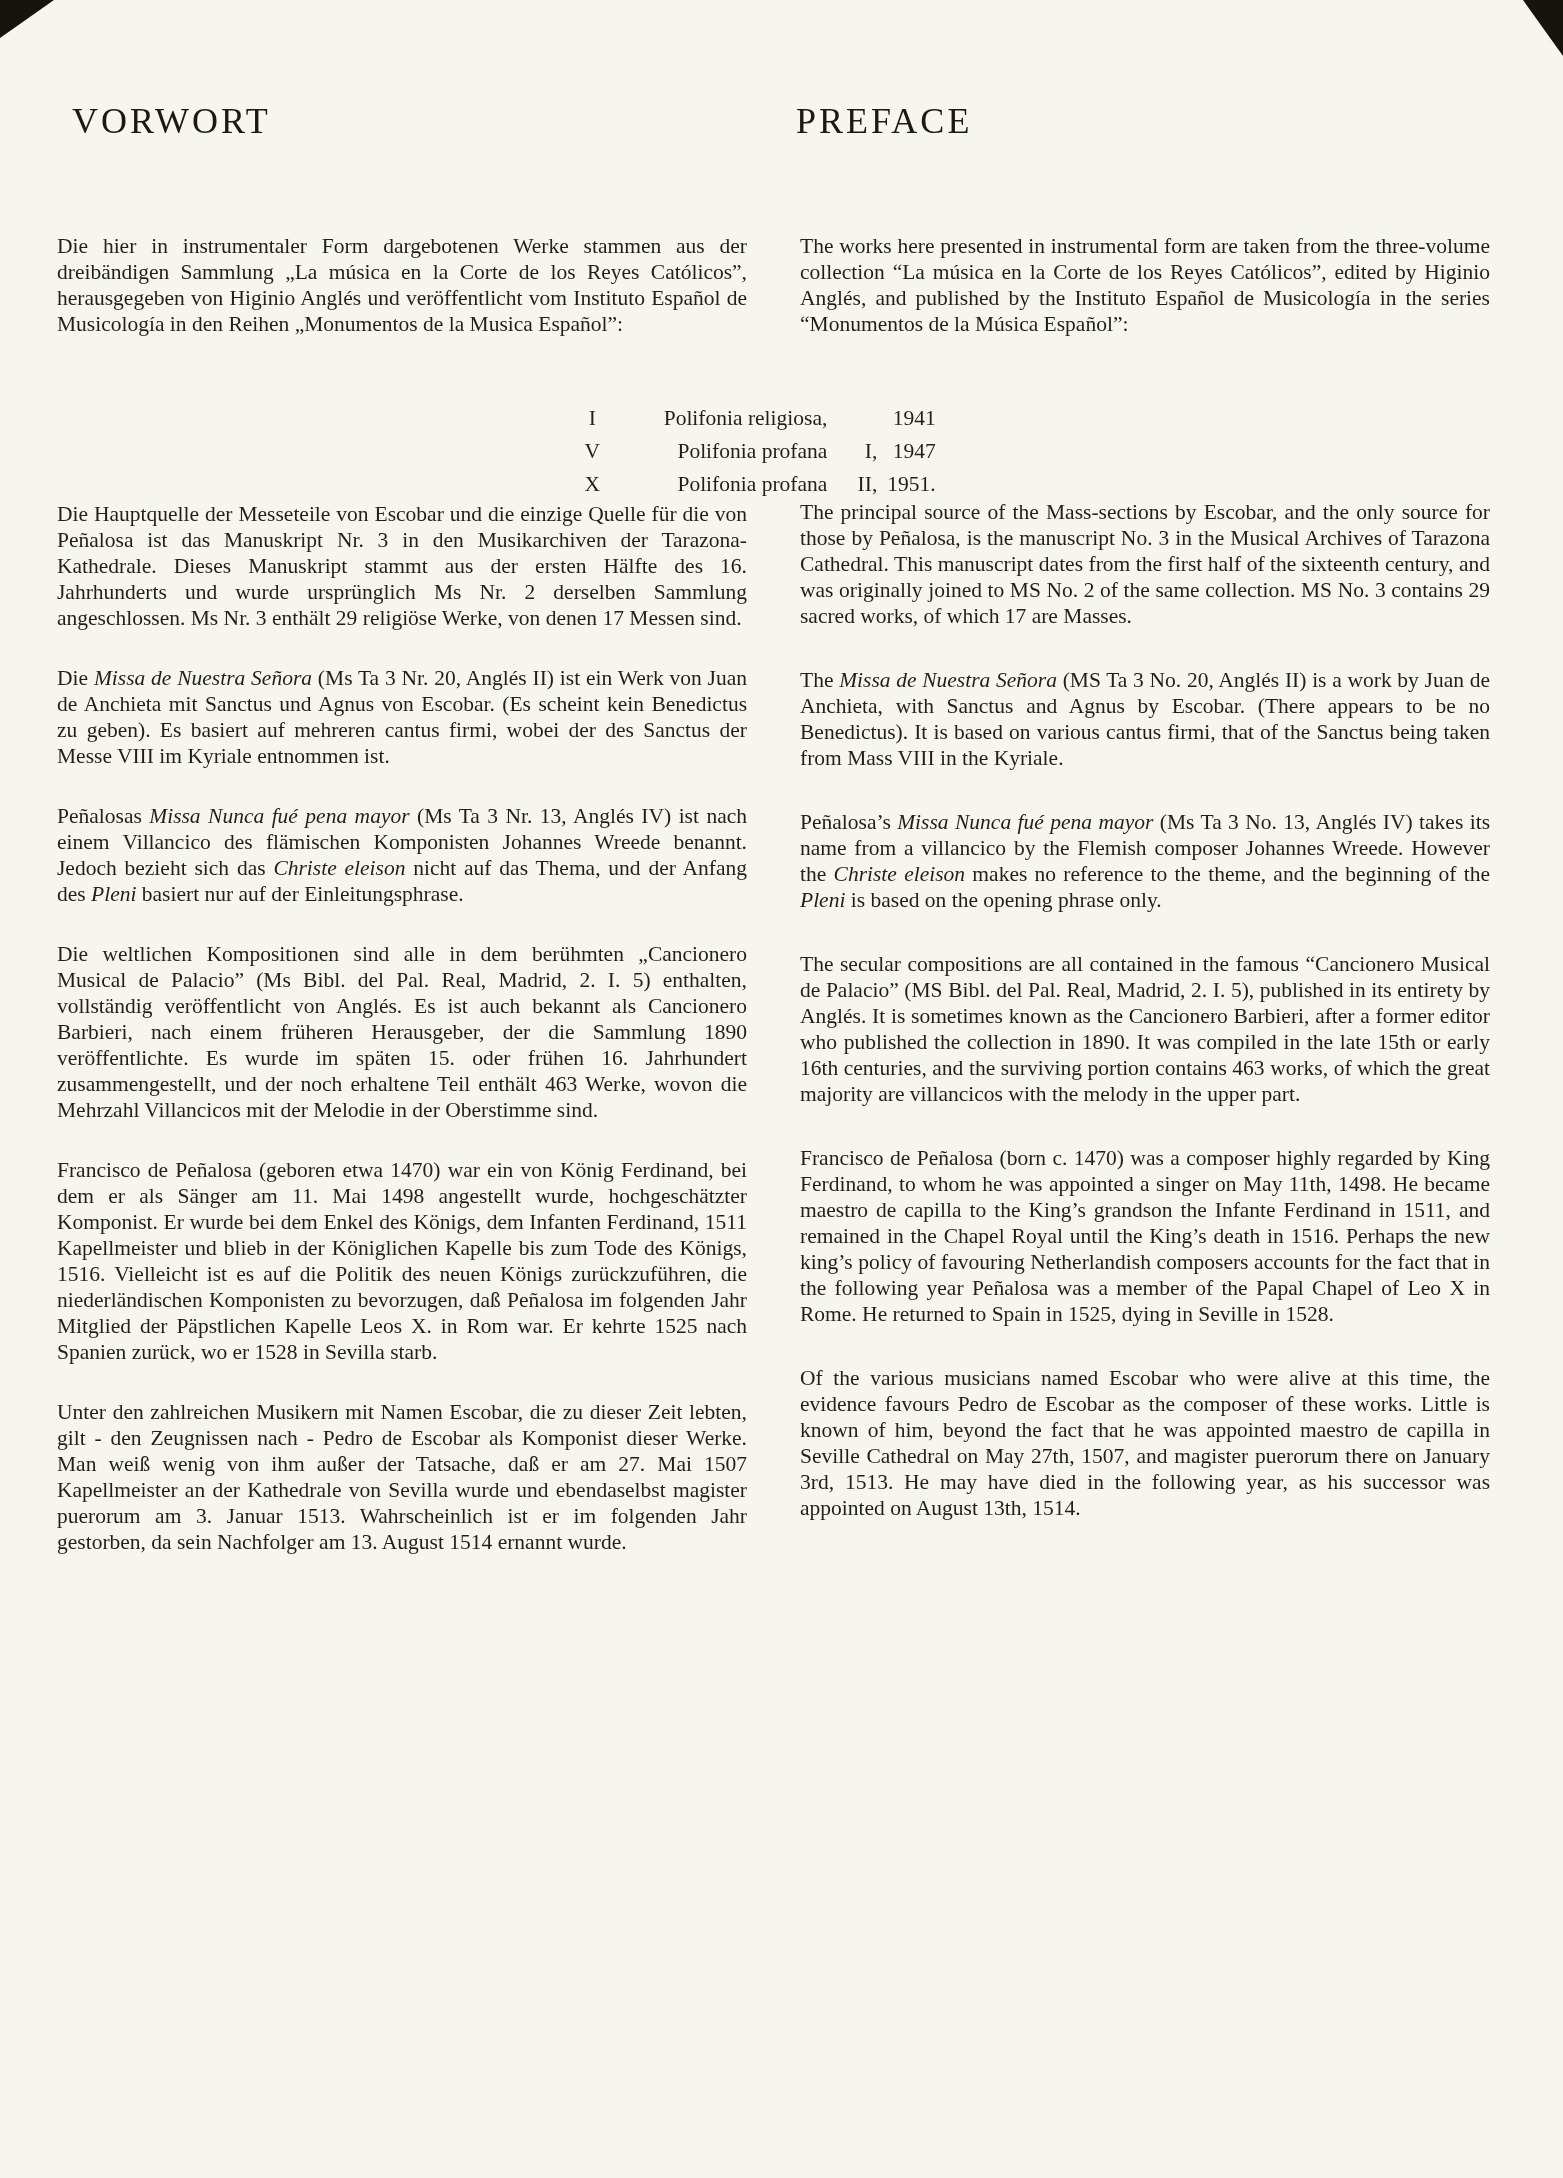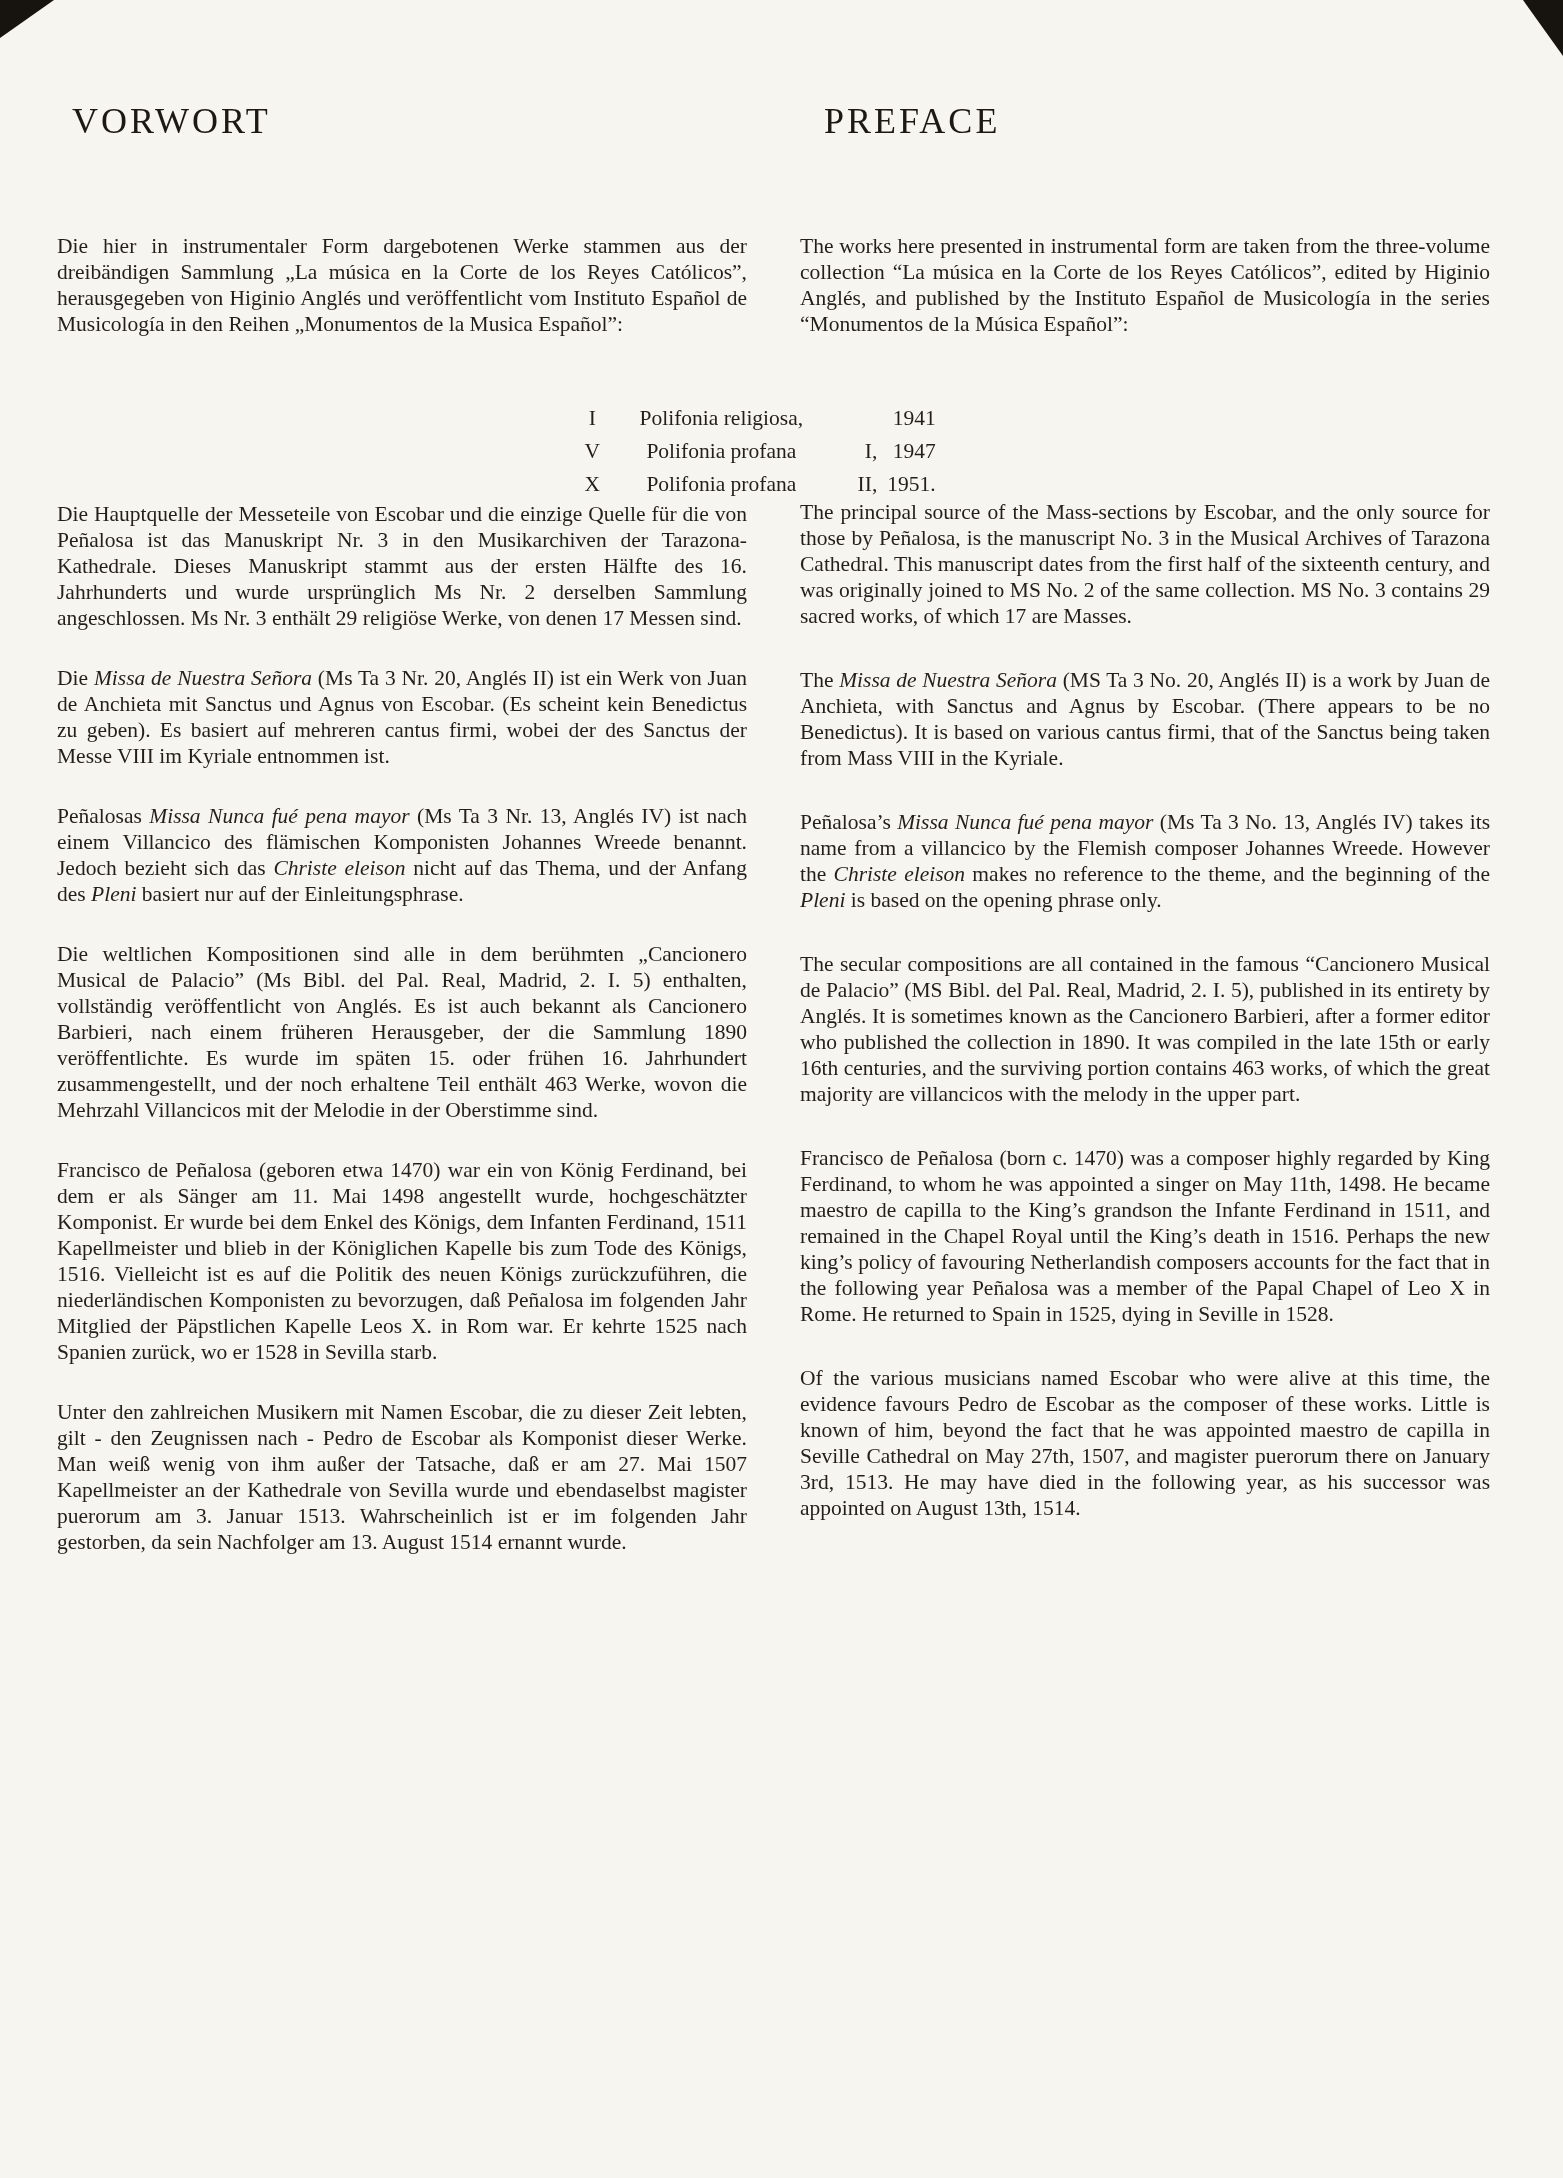--- a/index.html
+++ b/index.html
@@ -37,21 +37,21 @@
     position: absolute;
     top: 100px;
     margin: 0;
     font-size: 36px;
     font-weight: 400;
     letter-spacing: 3px;
     color: #1c1915;
     white-space: nowrap;
   }
   .heading-left { left: 72px; }
-  .heading-right { left: 824px; }
+  .heading-right { left: 796px; }
 
   .textcol {
     position: absolute;
     width: 690px;
   }
   .intro-german  { left: 57px;  top: 233px; }
   .intro-english { left: 800px; top: 233px; }
   .col-german    { left: 57px;  top: 501px; }
   .col-english   { left: 800px; top: 499px; }
 
@@ -71,21 +71,21 @@
     left: calc(50% - 24px);
     transform: translateX(-50%);
     display: grid;
     grid-template-columns: 26px 212px 40px auto;
     column-gap: 10px;
     font-size: 21.5px;
     line-height: 33px;
     color: #221f1b;
   }
   .vol-num   { text-align: center; }
-  .vol-title { text-align: center; }
+  .vol-title { text-align: right; }
   .vol-vol   { text-align: right; }
   .vol-year  { text-align: right; }
 </style>
 </head>
 <body>
 
 <div class="page">
 
   <div class="corner corner-tl"></div>
   <div class="corner corner-tr"></div>

